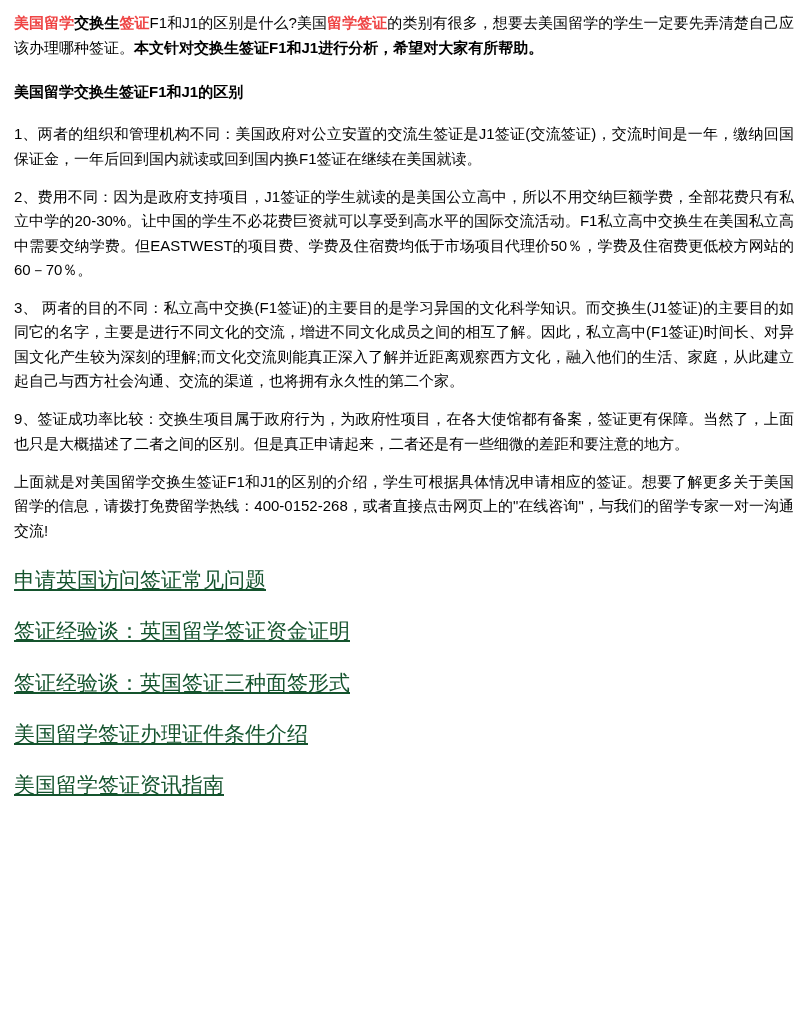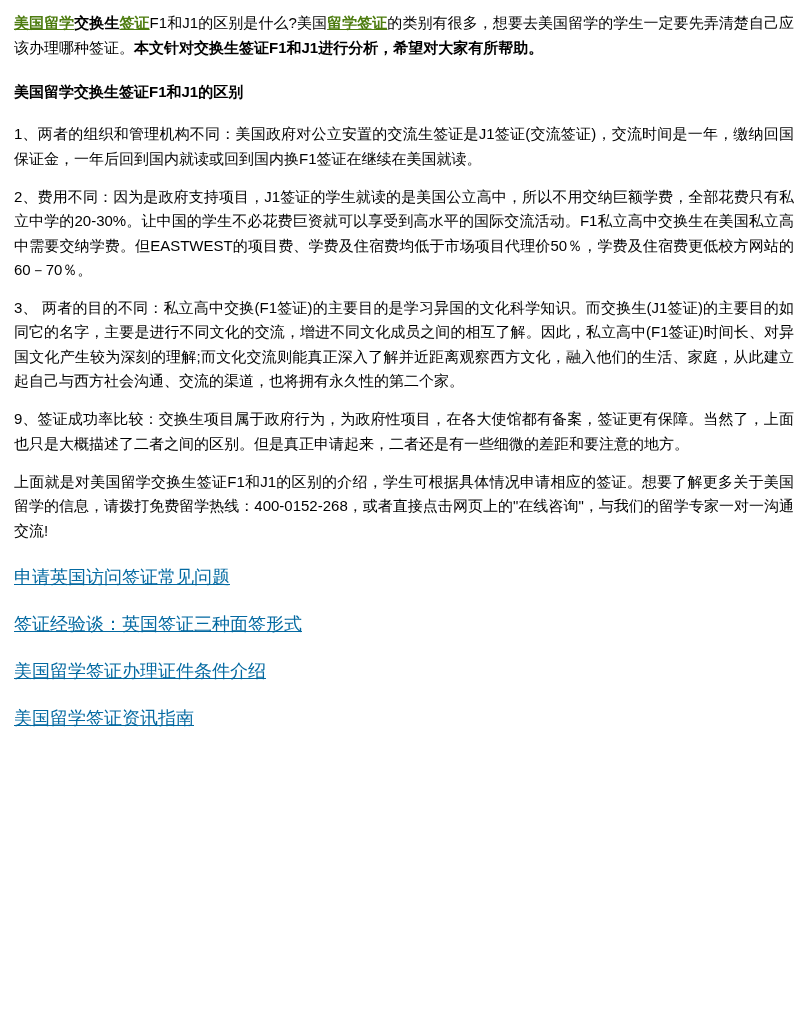--- a/index.html
+++ b/index.html
@@ -25,45 +25,44 @@
     text-align: justify;
     text-justify: inter-ideograph;
   }
   .intro {
     font-weight: bold;
     font-size: 15px;
     line-height: 1.68;
     margin-bottom: 20px;
   }
   .intro .link {
-    color: #4d7c0f;
-    text-decoration: underline;
+    color: #ef4444;
   }
   .intro .plain {
     font-weight: normal;
   }
   h2.section-title {
     font-size: 15px;
     font-weight: bold;
     margin: 16px 0 18px 0;
     line-height: 1.6;
   }
   .body-para {
     font-size: 15px;
     line-height: 1.62;
     margin-bottom: 14px;
   }
   .links {
     margin-top: 22px;
   }
   .links a {
     display: block;
-    color: #0369a1;
+    color: #14532d;
     text-decoration: underline;
-    font-size: 18px;
+    font-size: 21px;
     margin-bottom: 22px;
     line-height: 1.4;
     width: fit-content;
   }
   .links a:last-child { margin-bottom: 16px; }
 </style>
 </head>
 <body>
 
 <div class="page">
@@ -73,18 +72,19 @@
   <h2 class="section-title">美国留学交换生签证F1和J1的区别</h2>
 
   <p class="body-para">1、两者的组织和管理机构不同：美国政府对公立安置的交流生签证是J1签证(交流签证)，交流时间是一年，缴纳回国保证金，一年后回到国内就读或回到国内换F1签证在继续在美国就读。</p>
   <p class="body-para">2、费用不同：因为是政府支持项目，J1签证的学生就读的是美国公立高中，所以不用交纳巨额学费，全部花费只有私立中学的20-30%。让中国的学生不必花费巨资就可以享受到高水平的国际交流活动。F1私立高中交换生在美国私立高中需要交纳学费。但EASTWEST的项目费、学费及住宿费均低于市场项目代理价50％，学费及住宿费更低校方网站的60－70％。</p>
   <p class="body-para">3、 两者的目的不同：私立高中交换(F1签证)的主要目的是学习异国的文化科学知识。而交换生(J1签证)的主要目的如同它的名字，主要是进行不同文化的交流，增进不同文化成员之间的相互了解。因此，私立高中(F1签证)时间长、对异国文化产生较为深刻的理解;而文化交流则能真正深入了解并近距离观察西方文化，融入他们的生活、家庭，从此建立起自己与西方社会沟通、交流的渠道，也将拥有永久性的第二个家。</p>
   <p class="body-para">9、签证成功率比较：交换生项目属于政府行为，为政府性项目，在各大使馆都有备案，签证更有保障。当然了，上面也只是大概描述了二者之间的区别。但是真正申请起来，二者还是有一些细微的差距和要注意的地方。</p>
   <p class="body-para">上面就是对美国留学交换生签证F1和J1的区别的介绍，学生可根据具体情况申请相应的签证。想要了解更多关于美国留学的信息，请拨打免费留学热线：400-0152-268，或者直接点击网页上的"在线咨询"，与我们的留学专家一对一沟通交流!</p>
 
   <div class="links">
     <a href="#">申请英国访问签证常见问题</a>
+    <a href="#">签证经验谈：英国留学签证资金证明 </a>
     <a href="#">签证经验谈：英国签证三种面签形式 </a>
     <a href="#">美国留学签证办理证件条件介绍</a>
     <a href="#">美国留学签证资讯指南</a>
   </div>
 
 </div>
 
 </body></html>

